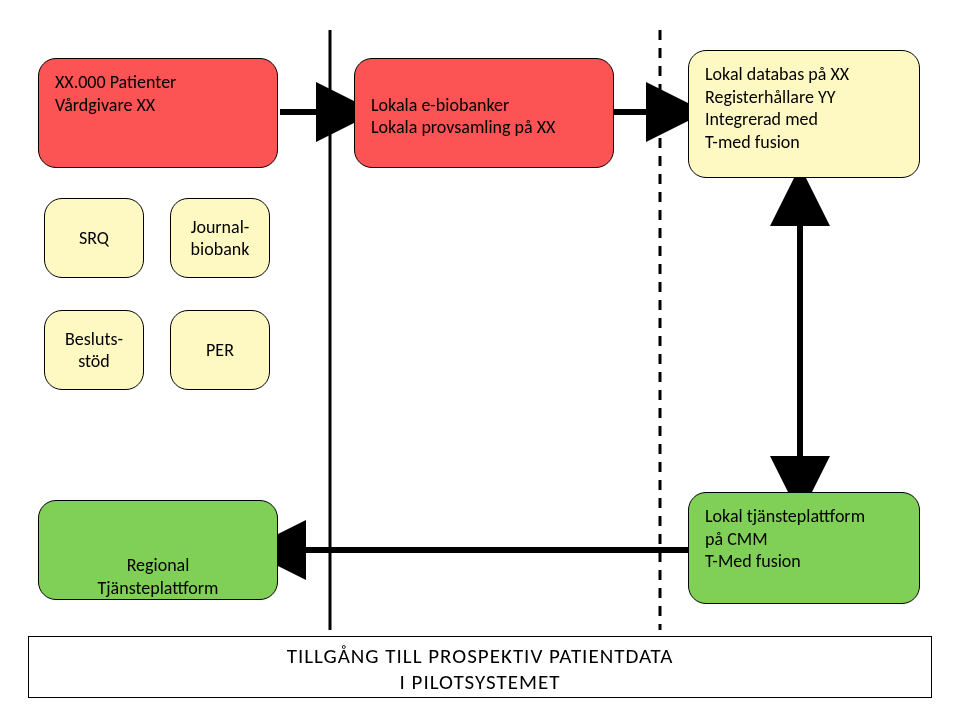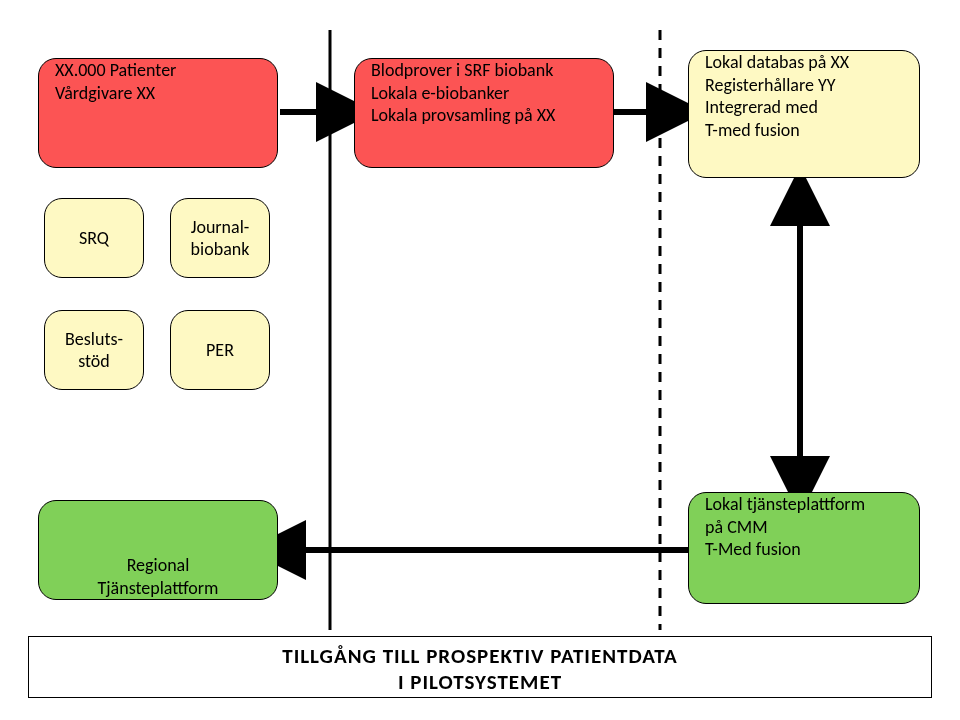--- a/index.html
+++ b/index.html
@@ -1,22 +1,22 @@
 <!DOCTYPE html>
 <html><head>
 <meta charset="utf-8">
 <style>
   html,body{margin:0;padding:0}
   body{width:960px;height:720px;font-family:Calibri,Arial,sans-serif;font-size:18px;color:#000;background:#fff}
   svg{position:absolute;top:0;left:0}
-  .box{position:absolute;border:1.5px solid #000;border-radius:18px;box-sizing:border-box;padding:0 16px;line-height:1.25}
+  .box{position:absolute;border:1.5px solid #000;border-radius:18px;box-sizing:border-box;padding:12px 16px;line-height:1.25}
   .red{background:#fc5454}
   .blue{background:#fef9c3}
   .green{background:#80d058}
-  .white{background:#fff;border-radius:0;text-align:center;font-weight:700;letter-spacing:1px}
+  .white{background:#fff;border-radius:0;text-align:center;font-weight:400;letter-spacing:1px}
   .small{width:100px;height:80px;display:flex;align-items:center;justify-content:center;text-align:center;padding:0}
   .center-text{display:flex;align-items:center;justify-content:flex-end;text-align:center;padding:0}
 </style>
 </head>
 <body>
 
 <svg width="960" height="720">
   <defs>
     <marker id="ah" markerWidth="14" markerHeight="14" refX="4" refY="5" orient="auto" markerUnits="strokeWidth">
       <path d="M0,0 L10,5 L0,10 Z" fill="#000"></path>
@@ -38,21 +38,21 @@
 
   <line x1="688" y1="550" x2="282" y2="550" stroke="#000" stroke-width="6" marker-end="url(#ah)"></line>
 </svg>
 
 <div class="box red" style="left:38px;top:58px;width:240px;height:110px">
   <span>XX.000 Patienter</span><br>
   <span>Vårdgivare XX</span><br>
 </div>
 
 <div class="box red" style="left:354px;top:58px;width:260px;height:110px">
-  <span>Blodprover i SRF biobank</span><br>
+  <br>
   <span>Lokala e-biobanker</span><br>
   <span>Lokala provsamling på XX</span>
 </div>
 
 <div class="box blue" style="left:688px;top:50px;width:232px;height:128px">
   <span>Lokal databas på XX</span><br>
   <span>Registerhållare YY</span><br>
   <span>Integrerad med</span><br>
   <span>T-med fusion</span>
 </div>

